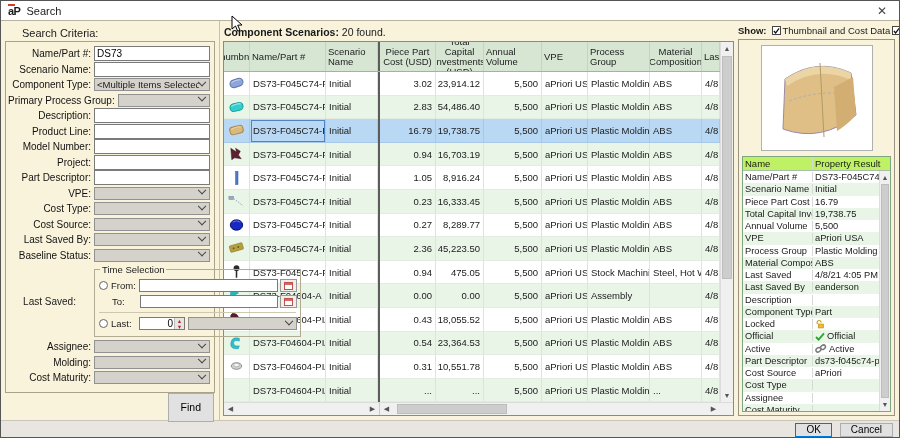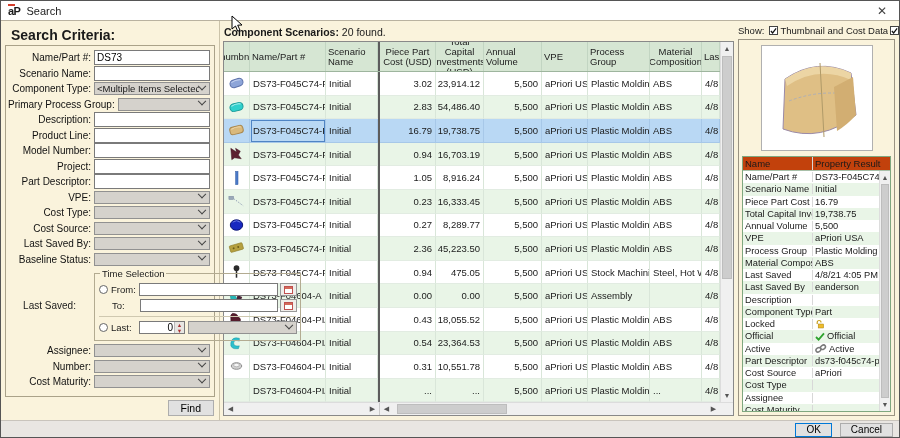--- a/index.html
+++ b/index.html
@@ -9,21 +9,21 @@
   
   .titlebar{height:20px;background:#fff;display:flex;align-items:center;padding-left:7px;border-bottom:1px solid #b9b2a0;}
   .logo{font-weight:bold;font-size:11px;color:#1c1c1c;position:relative;letter-spacing:-.5px;}
   .logo::before{content:"";position:absolute;left:0;top:-1px;width:7px;height:2px;background:#d43c2a;}
   .wtitle{margin-left:6px;font-size:11px;color:#222;}
   .close{margin-left:auto;width:34px;height:20px;display:flex;align-items:center;justify-content:center;color:#444;font-size:12px;cursor:pointer;}
   
   .body{display:flex;height:399px;}
   
   .left-panel{width:219px;padding:3px 4px 0 4px;border-right:1px solid #cbc3a9;display:flex;flex-direction:column;}
-  .sc-label{font-weight:bold;font-size:14px;margin:3px 0 2px 6px;}
+  .sc-label{font-weight:normal;font-size:11px;margin:3px 0 2px 17px;}
   .sc-box{border:1px solid #aba araa;border:1px solid #aaa289;padding:4px 4px 6px 2px;}
   .crow{display:flex;align-items:center;height:15.5px;margin:0 0 0 0;}
   .crow .lbl{flex:0 0 86px;text-align:right;padding-right:3px;font-size:10px;color:#111;white-space:nowrap;}
   .ctl-text{flex:1;height:15px;border:1px solid #7a7a7a;background:#fff;font:10px "Liberation Sans",sans-serif;padding:0 2px;min-width:0;}
   .fakesel{flex:1;height:13px;background:#d5d2cc;border:1px solid #919191;display:flex;align-items:center;font-size:9.5px;padding:0 2px;position:relative;min-width:0;cursor:default;}
   .fakesel .seltext{flex:1;overflow:hidden;white-space:nowrap;}
   .chev{width:6px;height:6px;border-right:1.3px solid #444;border-bottom:1.3px solid #444;transform:rotate(45deg) translate(-2px,-2px);margin-right:2px;flex:0 0 auto;}
   .row-time{display:flex;margin:2px 0;}
   .row-time .lbl{flex:0 0 86px;text-align:center;padding-right:3px;font-size:10px;align-self:center;}
   .ts-box{flex:1;border:1px solid #b3ab91;position:relative;padding:7px 3px 4px 3px;margin-top:4px;}
@@ -32,21 +32,21 @@
   .radio{width:9px;height:9px;border:1px solid #666;border-radius:50%;background:#fff;margin:0 3px 0 1px;flex:0 0 auto;}
   .ts-lbl{font-size:9.5px;width:28px;flex:0 0 auto;}
   .ts-to{padding-left:14px;}
   .ts-input{flex:1;height:13px;border:1px solid #7a7a7a;background:#fff;min-width:0;font:10px "Liberation Sans",sans-serif;padding:0 2px;}
   .cal-btn{flex:0 0 17px;height:13px;margin-left:2px;border:1px solid #999;background:#f0eeea;padding:0;display:flex;align-items:center;justify-content:center;cursor:pointer;}
   .ts-sep{border-top:1px solid #cfc8b0;margin:3px 1px;}
   .spin{display:flex;flex:0 0 46px;height:13px;border:1px solid #7a7a7a;background:#fff;margin-right:3px;}
   .spin input{width:34px;border:0;font:10px "Liberation Sans",sans-serif;text-align:right;padding:0 1px;}
   .spin-btns{width:10px;display:flex;flex-direction:column;font-size:5.5px;line-height:6px;text-align:center;background:#e8e6e2;color:#a33;border-left:1px solid #bbb;}
   .find-row{margin-top:auto;padding:0 1px 4px 0;text-align:right;}
-  .btn{font:10.5px "Liberation Sans",sans-serif;background:#e1e1e1;border:1px solid #adadad;padding:1px 12px;height:16px;cursor:pointer;}
+  .btn{font:10.5px "Liberation Sans",sans-serif;background:#e1e1e1;border:1px solid #adadad;padding:1px 12px;height:29px;cursor:pointer;}
   
   .center-panel{flex:1;padding:4px 2px 0 3px;display:flex;flex-direction:column;min-width:0;}
   .caption{font-size:10.5px;margin:1px 0 3px 1px;}
   .caption b{font-weight:bold;}
   .table-box{border:1px solid #898989;background:#fff;flex:1;display:flex;flex-direction:column;margin-bottom:4px;overflow:hidden;}
   .table-main{flex:1;display:flex;overflow:hidden;}
   .grid{flex:1;display:flex;flex-direction:column;overflow:hidden;}
   .thead{display:flex;background:#d6e6d3;border-bottom:1px solid #9eb59e;height:30px;flex:0 0 auto;}
   .th{font-size:9.5px;color:#222;display:flex;align-items:center;padding:0 2px;border-right:1px solid #c2d5c2;line-height:10px;overflow:hidden;}
   .th.center{justify-content:center;text-align:center;}
@@ -77,27 +77,27 @@
   .hscroll-row{flex:0 0 13px;display:flex;border-top:1px solid #dcdcdc;background:#f0f0f0;}
   .hs-left{flex:0 0 156px;display:flex;justify-content:space-between;border-right:1px solid #c9c9c9;}
   .hs-right{flex:1;display:flex;}
   .harrow{width:13px;display:flex;align-items:center;justify-content:center;font-size:7px;color:#555;flex:0 0 auto;}
   .hthumb{width:110px;margin:1px 0 1px 4px;background:#cdcdcd;border:1px solid #bdbdbd;}
   .hspacer{flex:1;}
   .hcorner{flex:0 0 13px;background:#f0f0f0;}
   
   .right-panel{width:163px;padding:4px 4px 0 2px;display:flex;flex-direction:column;}
   .show-line{display:flex;align-items:center;font-size:9.5px;white-space:nowrap;margin:0 0 3px 0;}
-  .show-line b{font-weight:normal;margin-right:3px;}
+  .show-line b{font-weight:bold;margin-right:3px;}
   .checkbox{width:9px;height:9px;border:1px solid #444;background:#fff;display:inline-flex;align-items:center;justify-content:center;margin:0 2px;flex:0 0 auto;cursor:pointer;}
   .checkbox svg{display:block;}
   .preview-box{flex:1;border:1px solid #9a9382;background:#faf3dc;padding:3px;display:flex;flex-direction:column;margin-bottom:4px;overflow:hidden;}
   .thumb-wrap{width:112px;height:106px;background:#fff;border:1px solid #b0b0b0;margin:2px auto 5px auto;display:flex;align-items:center;justify-content:center;flex:0 0 auto;}
   .prop-grid{flex:1;border:1px solid #7fa77f;background:#fff;display:flex;flex-direction:column;overflow:hidden;}
-  .prop-head{display:flex;background:#c2410c;border-bottom:1px solid #a8bfa8;flex:0 0 13px;}
+  .prop-head{display:flex;background:#bef264;border-bottom:1px solid #a8bfa8;flex:0 0 13px;}
   .prop-head span{font-size:9.5px;padding:1px 2px;}
   .prop-body-wrap{flex:1;display:flex;overflow:hidden;}
   #props{flex:1;overflow:hidden;}
   .pr{display:flex;height:12.25px;align-items:center;}
   .pr.alt{background:#e9f5e7;}
   .pn{flex:0 0 70px;font-size:9.3px;padding:0 2px;border-right:1px solid #d8d8d8;white-space:nowrap;overflow:hidden;}
   .pv{flex:1;font-size:9.3px;padding:0 2px;white-space:nowrap;overflow:hidden;display:flex;align-items:center;gap:2px;}
   .pscroll{flex:0 0 11px;background:#f0f0f0;border-left:1px solid #ddd;display:flex;flex-direction:column;}
   .pthumb{margin:0 1px;background:#cdcdcd;border:1px solid #bdbdbd;flex:1;}
   
@@ -246,21 +246,21 @@
         </div>
         <div id="crit-bottom">
             <div class="crow">
               <span class="lbl">Assignee:</span>
               <div class="fakesel">
                 <span class="seltext"></span>
                 <span class="chev"></span>
               </div>
             </div>
             <div class="crow">
-              <span class="lbl">Number:</span>
+              <span class="lbl">Molding:</span>
               <div class="fakesel">
                 <span class="seltext"></span>
                 <span class="chev"></span>
               </div>
             </div>
             <div class="crow">
               <span class="lbl">Cost Maturity:</span>
               <div class="fakesel">
                 <span class="seltext"></span>
                 <span class="chev"></span>

